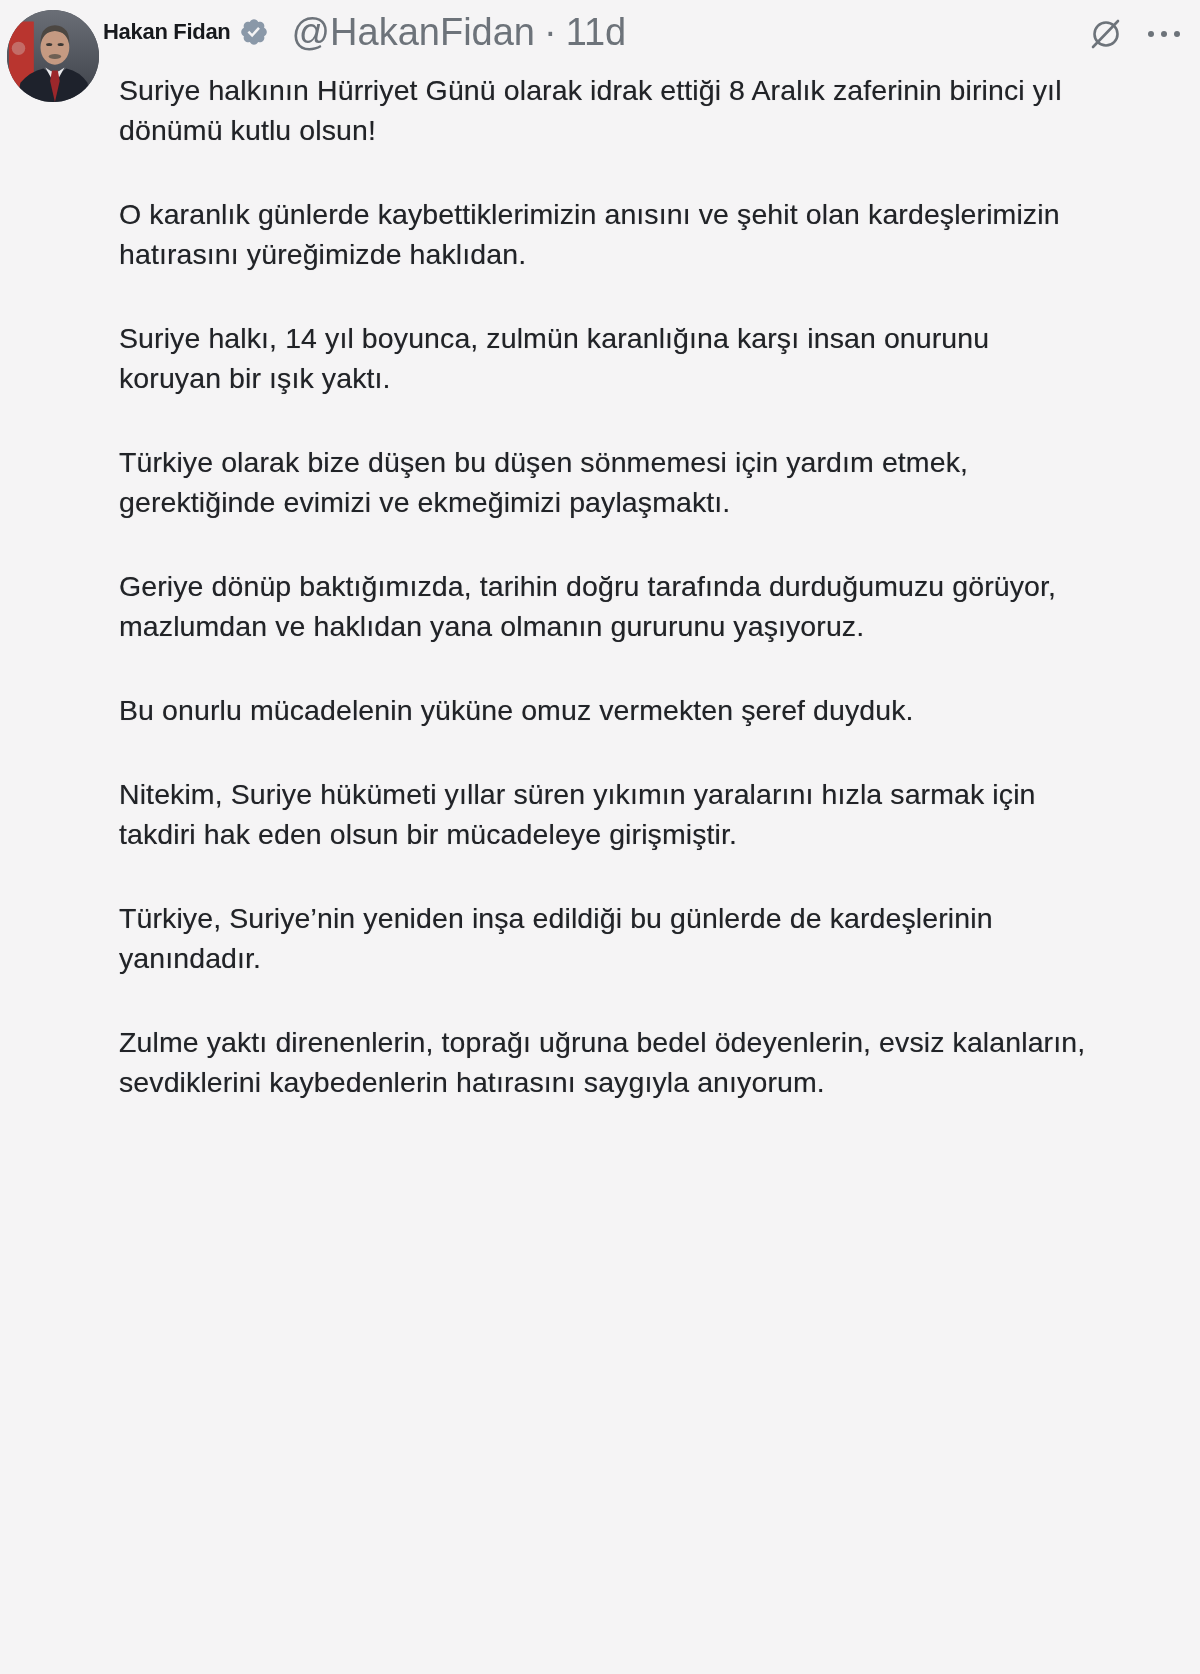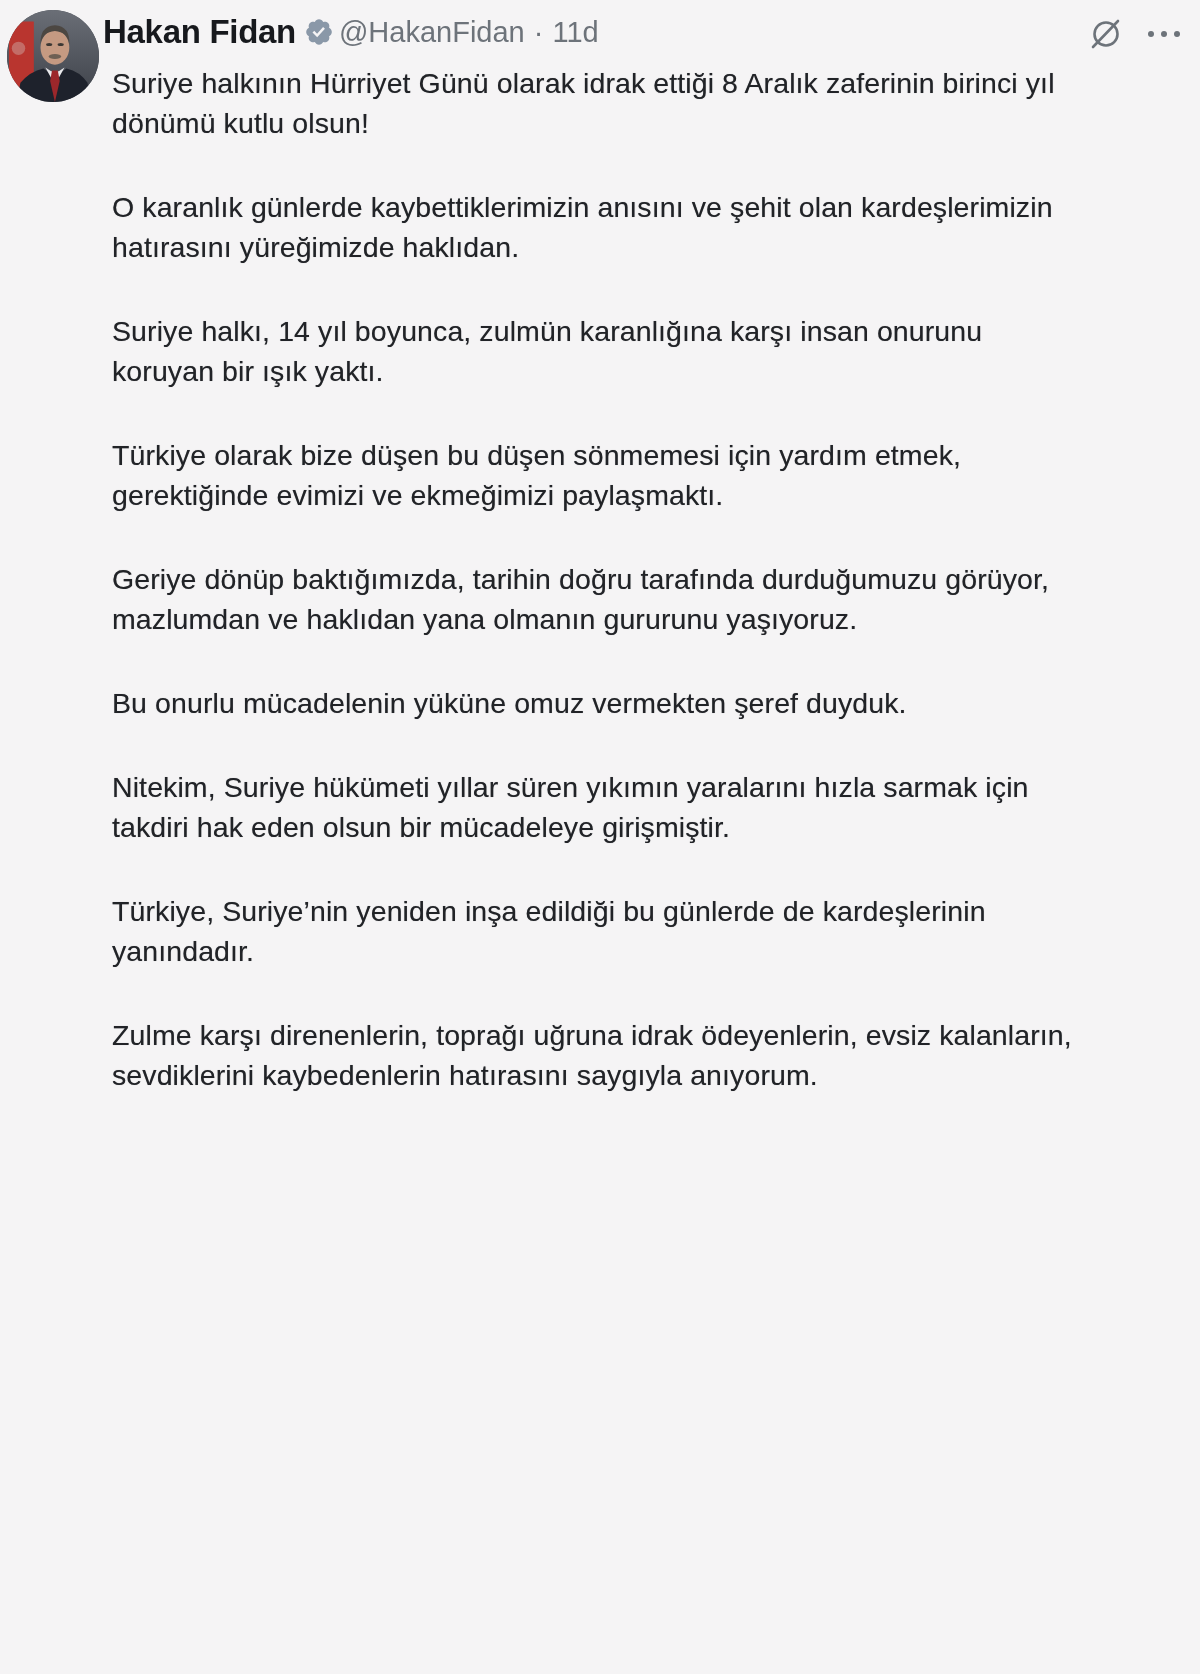--- a/index.html
+++ b/index.html
@@ -33,34 +33,34 @@
   .header-row {
     position: absolute;
     left: 103px;
     top: 12px;
     display: flex;
     align-items: center;
     height: 40px;
     white-space: nowrap;
   }
   .display-name {
-    font-size: 33px;
+    font-size: 22px;
     font-weight: 700;
     color: #17191d;
     letter-spacing: -0.3px;
   }
   .badge {
     margin-left: 8px;
     width: 30px;
     height: 30px;
     flex: 0 0 auto;
   }
   .meta {
-    margin-left: 5px;
-    font-size: 29px;
+    margin-left: 23px;
+    font-size: 38px;
     color: #6d737a;
     display: flex;
     align-items: center;
   }
   .meta .sep { margin: 0 9px; }
   .actions {
     position: absolute;
     top: 14px;
     right: 16px;
     display: flex;
@@ -78,21 +78,21 @@
     border: none;
     padding: 0;
   }
   .body {
     position: absolute;
     left: 103px;
     top: 54px;
     width: 1058px;
   }
   .body p {
-    margin: 9px;
+    margin: 16px;
     font-size: 28.5px;
     line-height: 40px;
     color: #212327;
     white-space: pre-line;
     letter-spacing: 0.1px;
     text-shadow: 0 0 0.7px rgba(33, 35, 39, 0.45);
   }
   .body p + p { margin-top: 44px; }
 </style>
 </head>
@@ -159,17 +159,17 @@
 koruyan bir ışık yaktı.</p>
     <p>Türkiye olarak bize düşen bu düşen sönmemesi için yardım etmek,
 gerektiğinde evimizi ve ekmeğimizi paylaşmaktı.</p>
     <p>Geriye dönüp baktığımızda, tarihin doğru tarafında durduğumuzu görüyor,
 mazlumdan ve haklıdan yana olmanın gururunu yaşıyoruz.</p>
     <p>Bu onurlu mücadelenin yüküne omuz vermekten şeref duyduk.</p>
     <p>Nitekim, Suriye hükümeti yıllar süren yıkımın yaralarını hızla sarmak için
 takdiri hak eden olsun bir mücadeleye girişmiştir.</p>
     <p>Türkiye, Suriye’nin yeniden inşa edildiği bu günlerde de kardeşlerinin
 yanındadır.</p>
-    <p>Zulme karşı direnenlerin, toprağı uğruna idrak ödeyenlerin, evsiz kalanların,
+    <p>Zulme yaktı direnenlerin, toprağı uğruna bedel ödeyenlerin, evsiz kalanların,
 sevdiklerini kaybedenlerin hatırasını saygıyla anıyorum.</p>
   </div>
 
 </div>
 
 </body></html>

